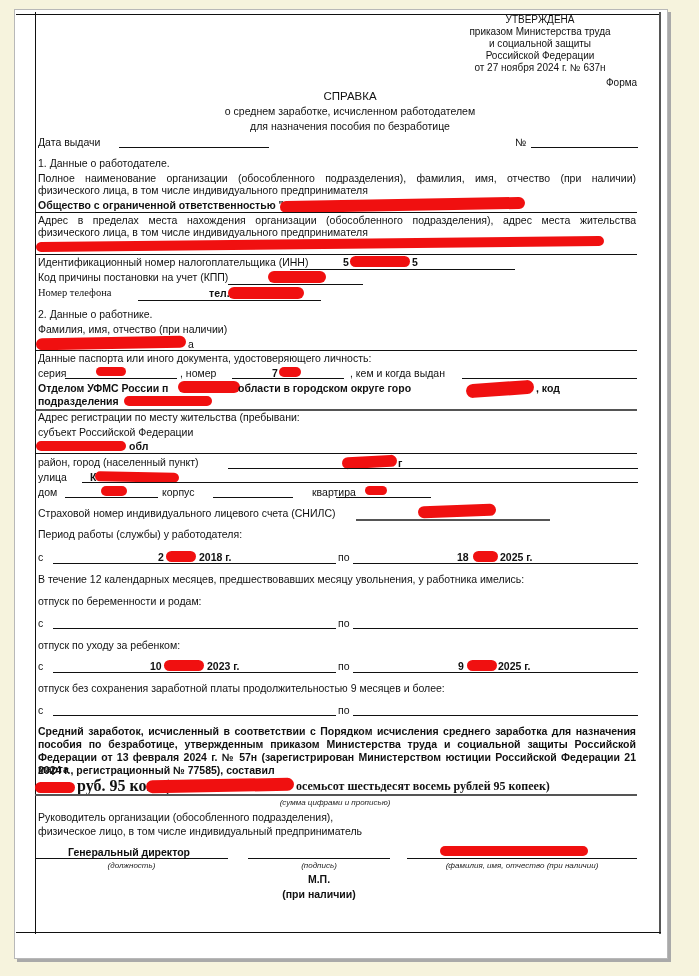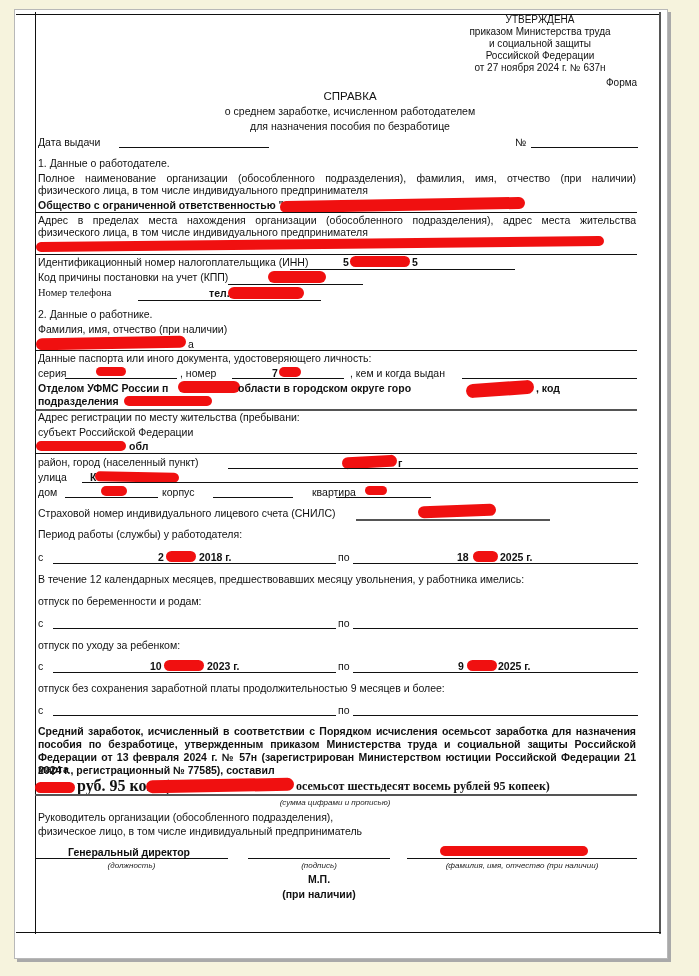--- a/index.html
+++ b/index.html
@@ -170,21 +170,21 @@
 <div class="redact" style="left:467px;top:660px;width:30px;height:11px;"></div>
 <div class="t b" style="left:498px;top:660px;">2025 г.</div>
 <div class="hl" style="left:353px;top:672px;width:285px;"></div>
 
 <div class="t" style="left:38px;top:682px;">отпуск без сохранения заработной платы продолжительностью 9 месяцев и более:</div>
 <div class="t" style="left:38px;top:704px;">с</div>
 <div class="hl" style="left:53px;top:715px;width:283px;"></div>
 <div class="t" style="left:338px;top:704px;">по</div>
 <div class="hl" style="left:353px;top:715px;width:285px;"></div>
 
-<div class="t b just" style="left:38px;top:725px;width:598px;">Средний заработок, исчисленный в соответствии с Порядком исчисления осемьсот заработка для назначения</div>
+<div class="t b just" style="left:38px;top:725px;width:598px;">Средний заработок, исчисленный в соответствии с Порядком исчисления среднего заработка для назначения</div>
 <div class="t b just" style="left:38px;top:738px;width:598px;">пособия по безработице, утвержденным приказом Министерства труда и социальной защиты Российской</div>
 <div class="t b just" style="left:38px;top:751px;width:598px;">Федерации от 13 февраля 2024 г. № 57н (зарегистрирован Министерством юстиции Российской Федерации 21 марта</div>
 <div class="t b" style="left:38px;top:764px;">2024 г., регистрационный № 77585), составил</div>
 
 <div class="redact" style="left:35px;top:782px;width:40px;height:11px;"></div>
 <div class="t b serif" style="left:77px;top:780px;font-size:16px;">руб. 95 коп. (</div>
 <div class="redact" style="left:146px;top:779px;width:148px;height:13px;transform:rotate(-1deg);"></div>
 <div class="t b serif" style="left:296px;top:780px;font-size:12px;">осемьсот шестьдесят восемь рублей 95 копеек)</div>
 <div class="hl2" style="left:35px;top:794px;width:602px;"></div>
 <div class="t tiny c" style="left:200px;top:797px;width:270px;">(сумма цифрами и прописью)</div>

